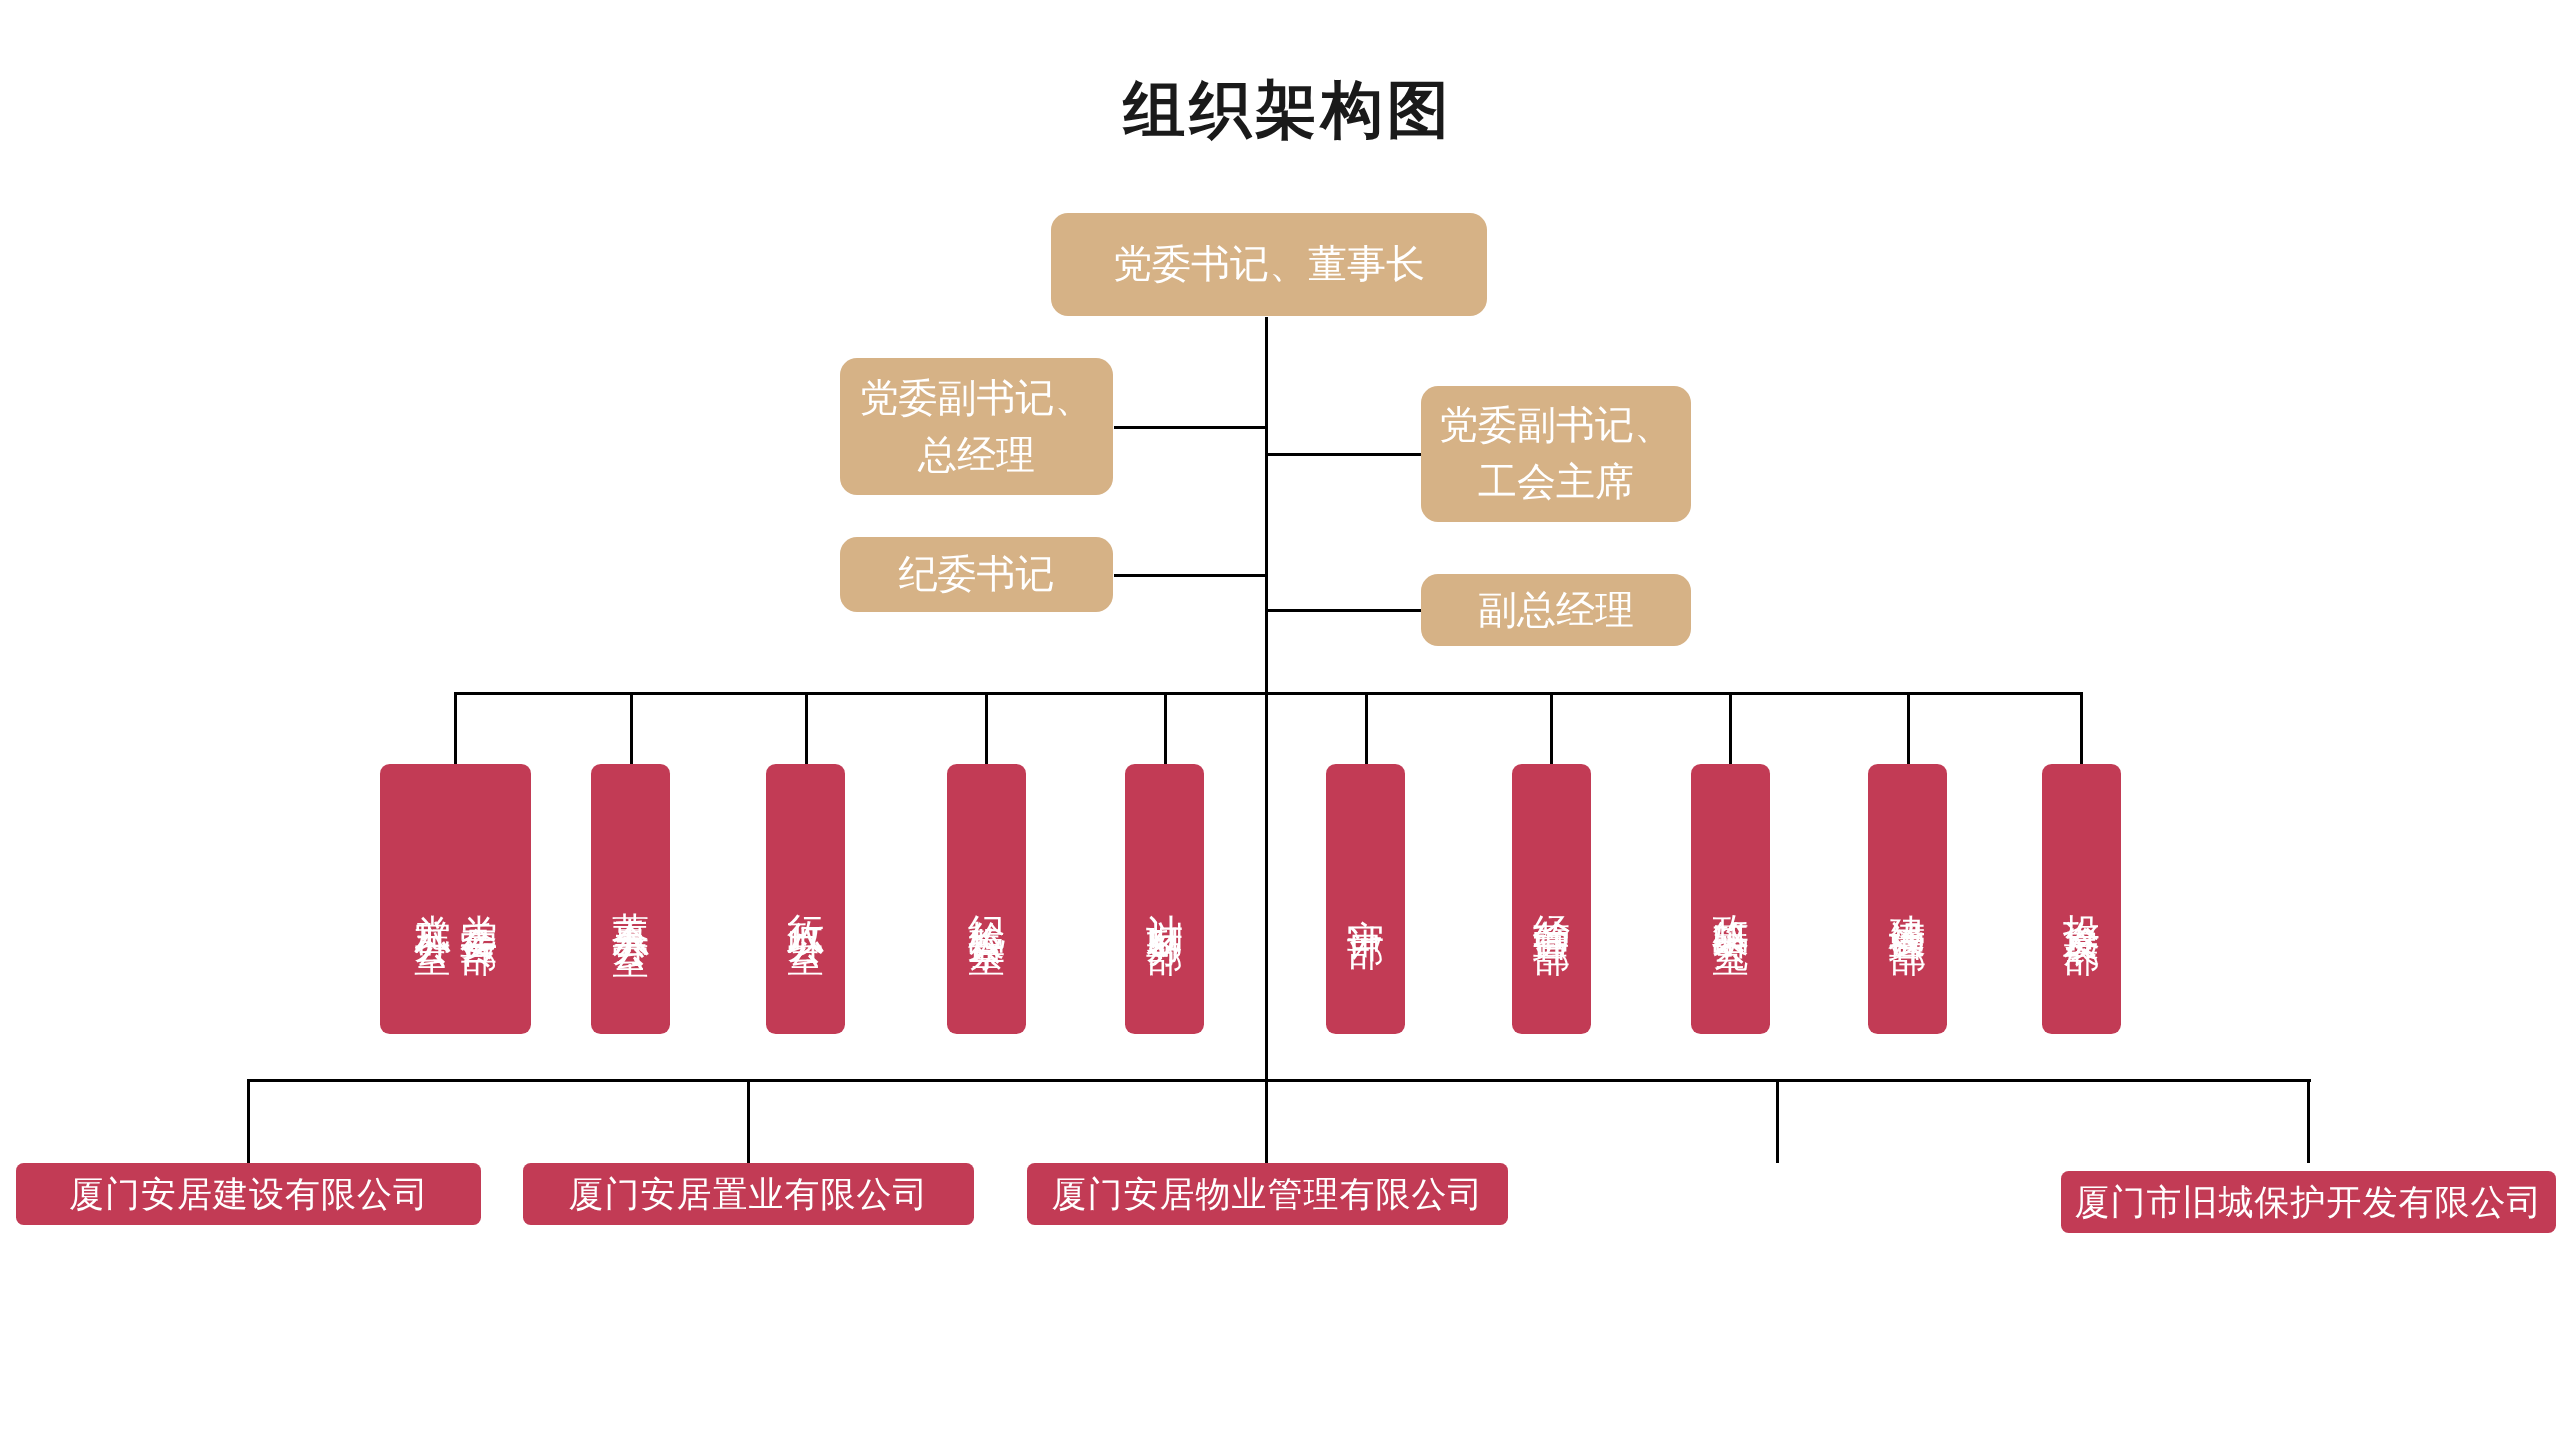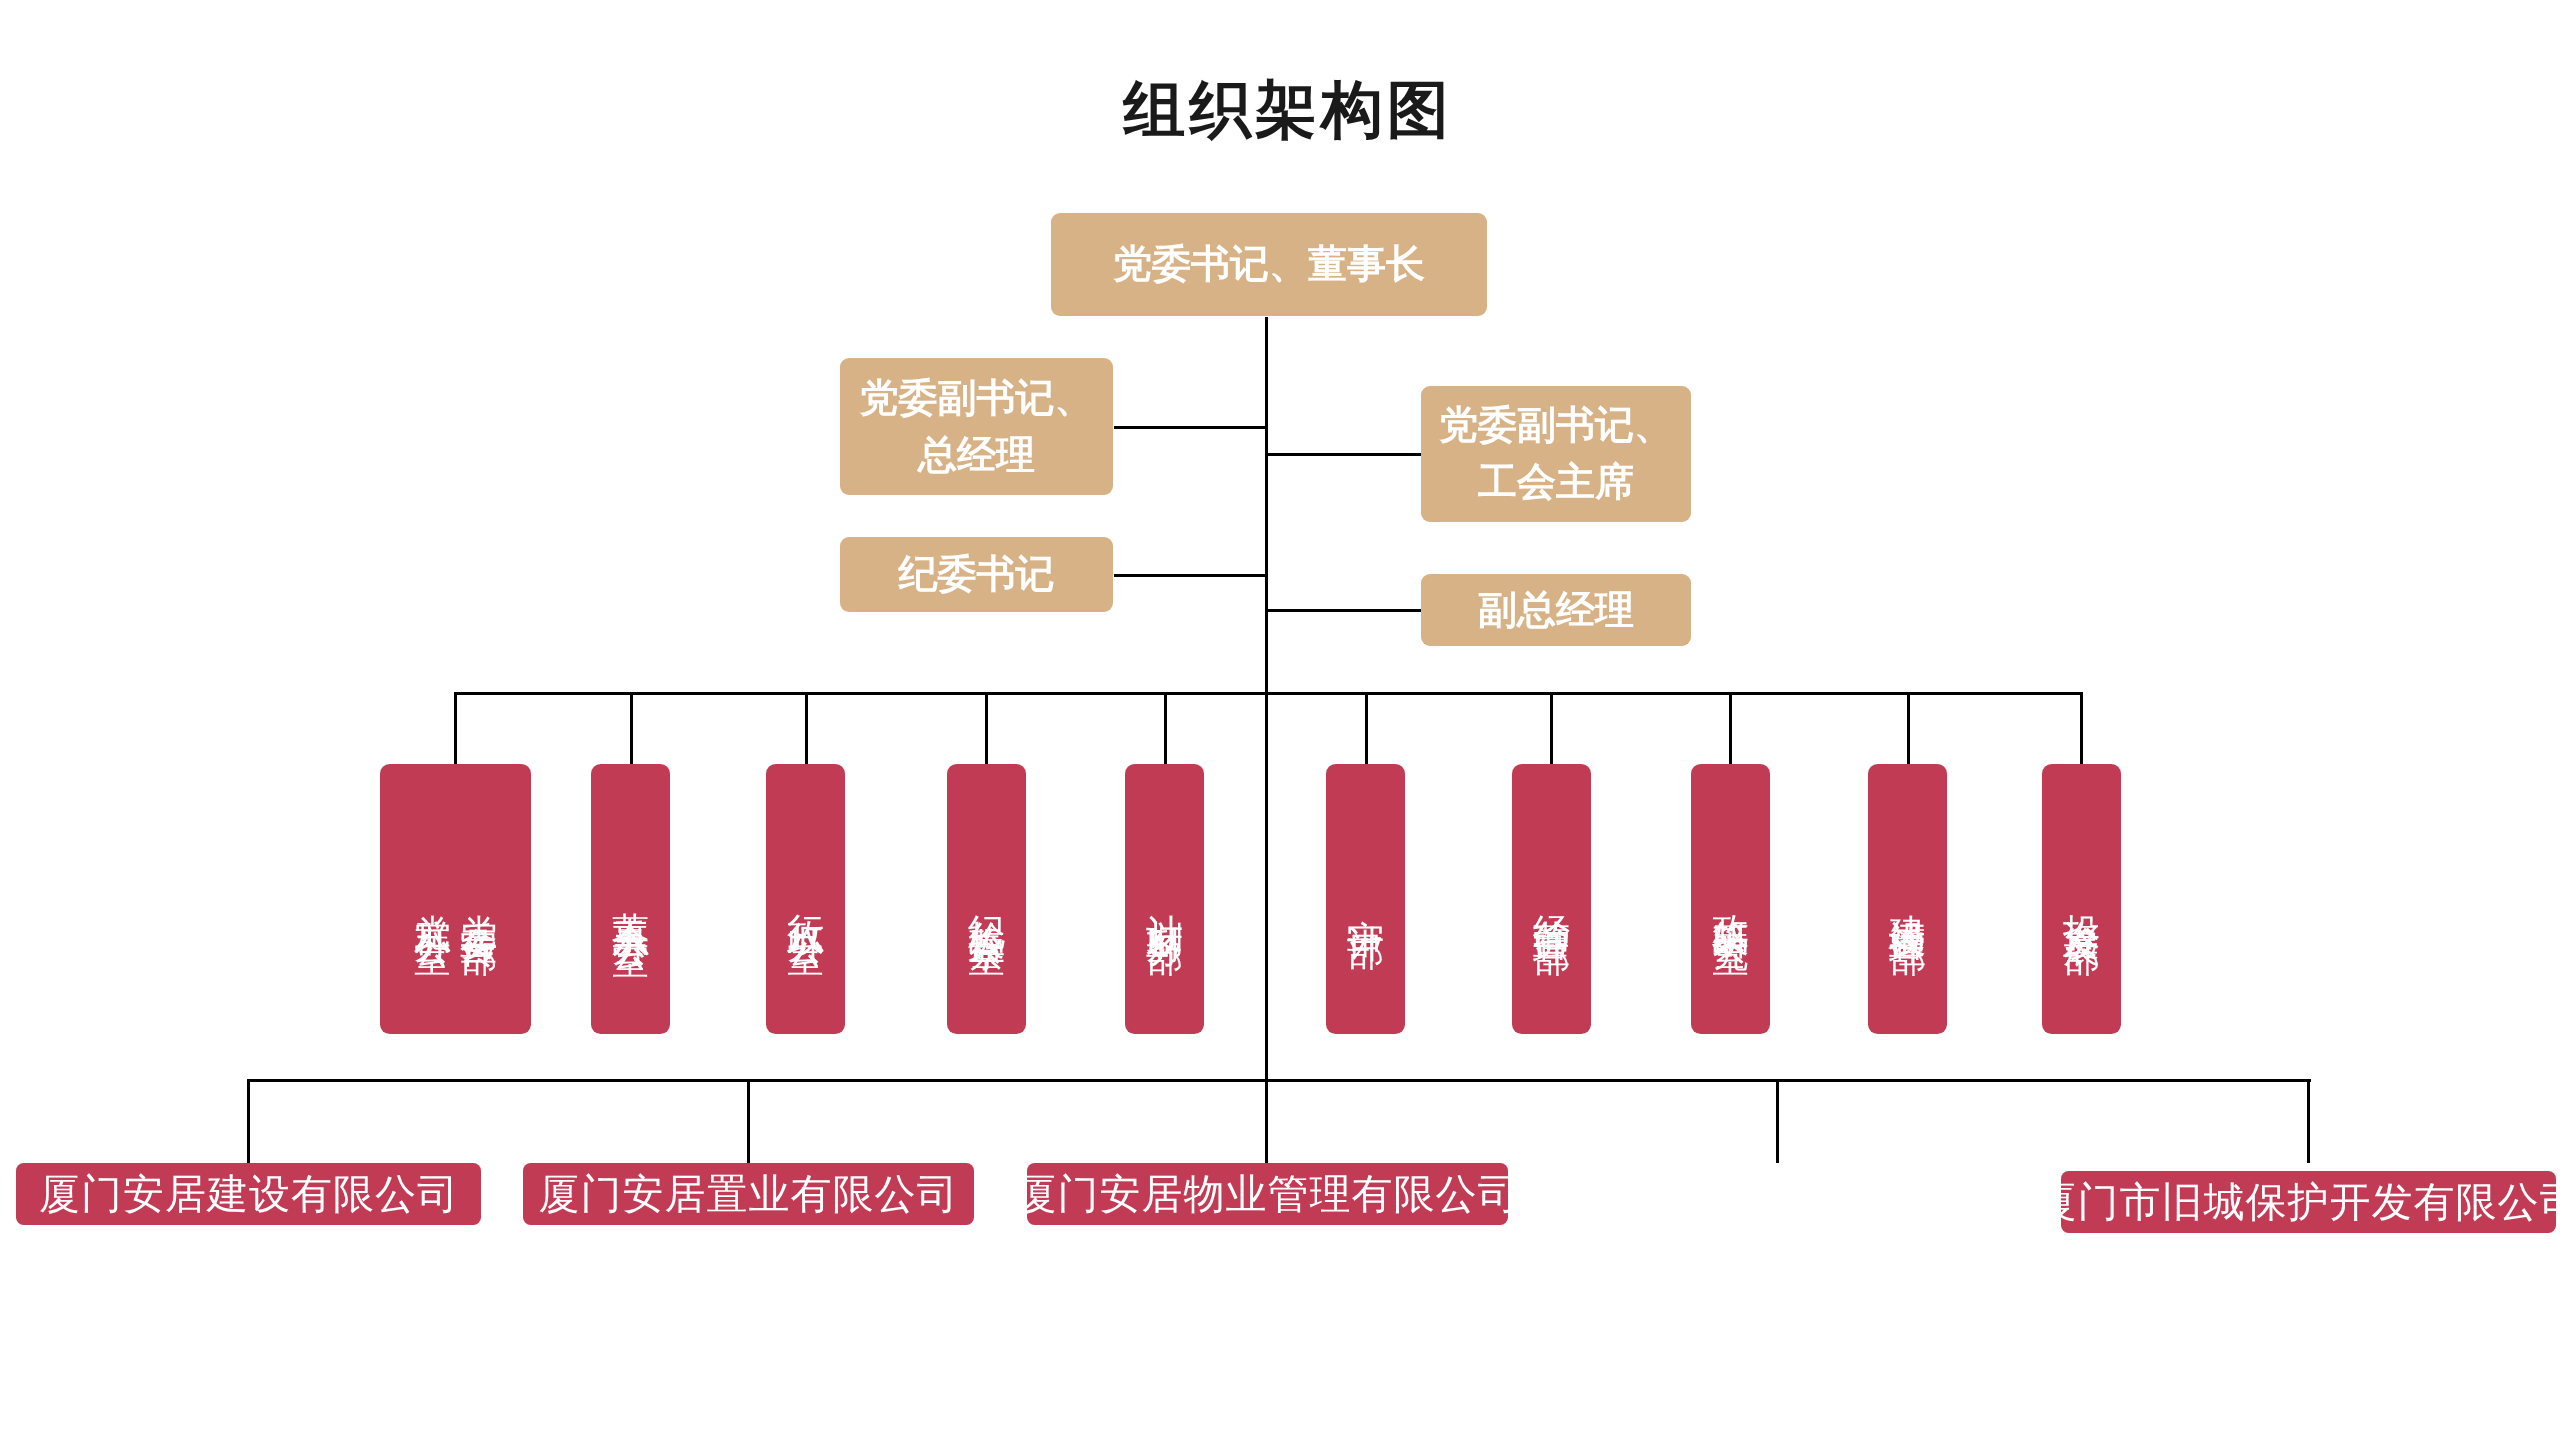--- a/index.html
+++ b/index.html
@@ -25,43 +25,42 @@
   .box {
     position: absolute;
     display: flex;
     align-items: center;
     justify-content: center;
     color: var(--box-text, #ffffff);
     box-sizing: border-box;
   }
   .tan {
     background: var(--tan-box, #D6B286);
-    border-radius: 9px;
+    border-radius: 17px;
     font-size: 39px;
     text-align: center;
     white-space: pre-line;
     line-height: 1.45;
-    font-weight: bold;
   }
   .dept {
     background: var(--red-box, #C23B55);
     border-radius: 9.7px;
   }
   .dept.double { gap: 9.7px; }
   .vtext {
     writing-mode: vertical-rl;
     text-orientation: upright;
     font-size: 37px;
     letter-spacing: 5.8px;
     line-height: 1;
   }
   .company {
     background: var(--red-box, #C23B55);
     border-radius: 7.7px;
-    font-size: 41px;
+    font-size: 35px;
     letter-spacing: 1px;
     white-space: nowrap;
   }
   .hline, .vline { position: absolute; background: var(--line, #000000); }
   .hline { height: 2.9px; }
   .vline { width: 2.9px; }
 </style>
 </head>
 <body>
 

